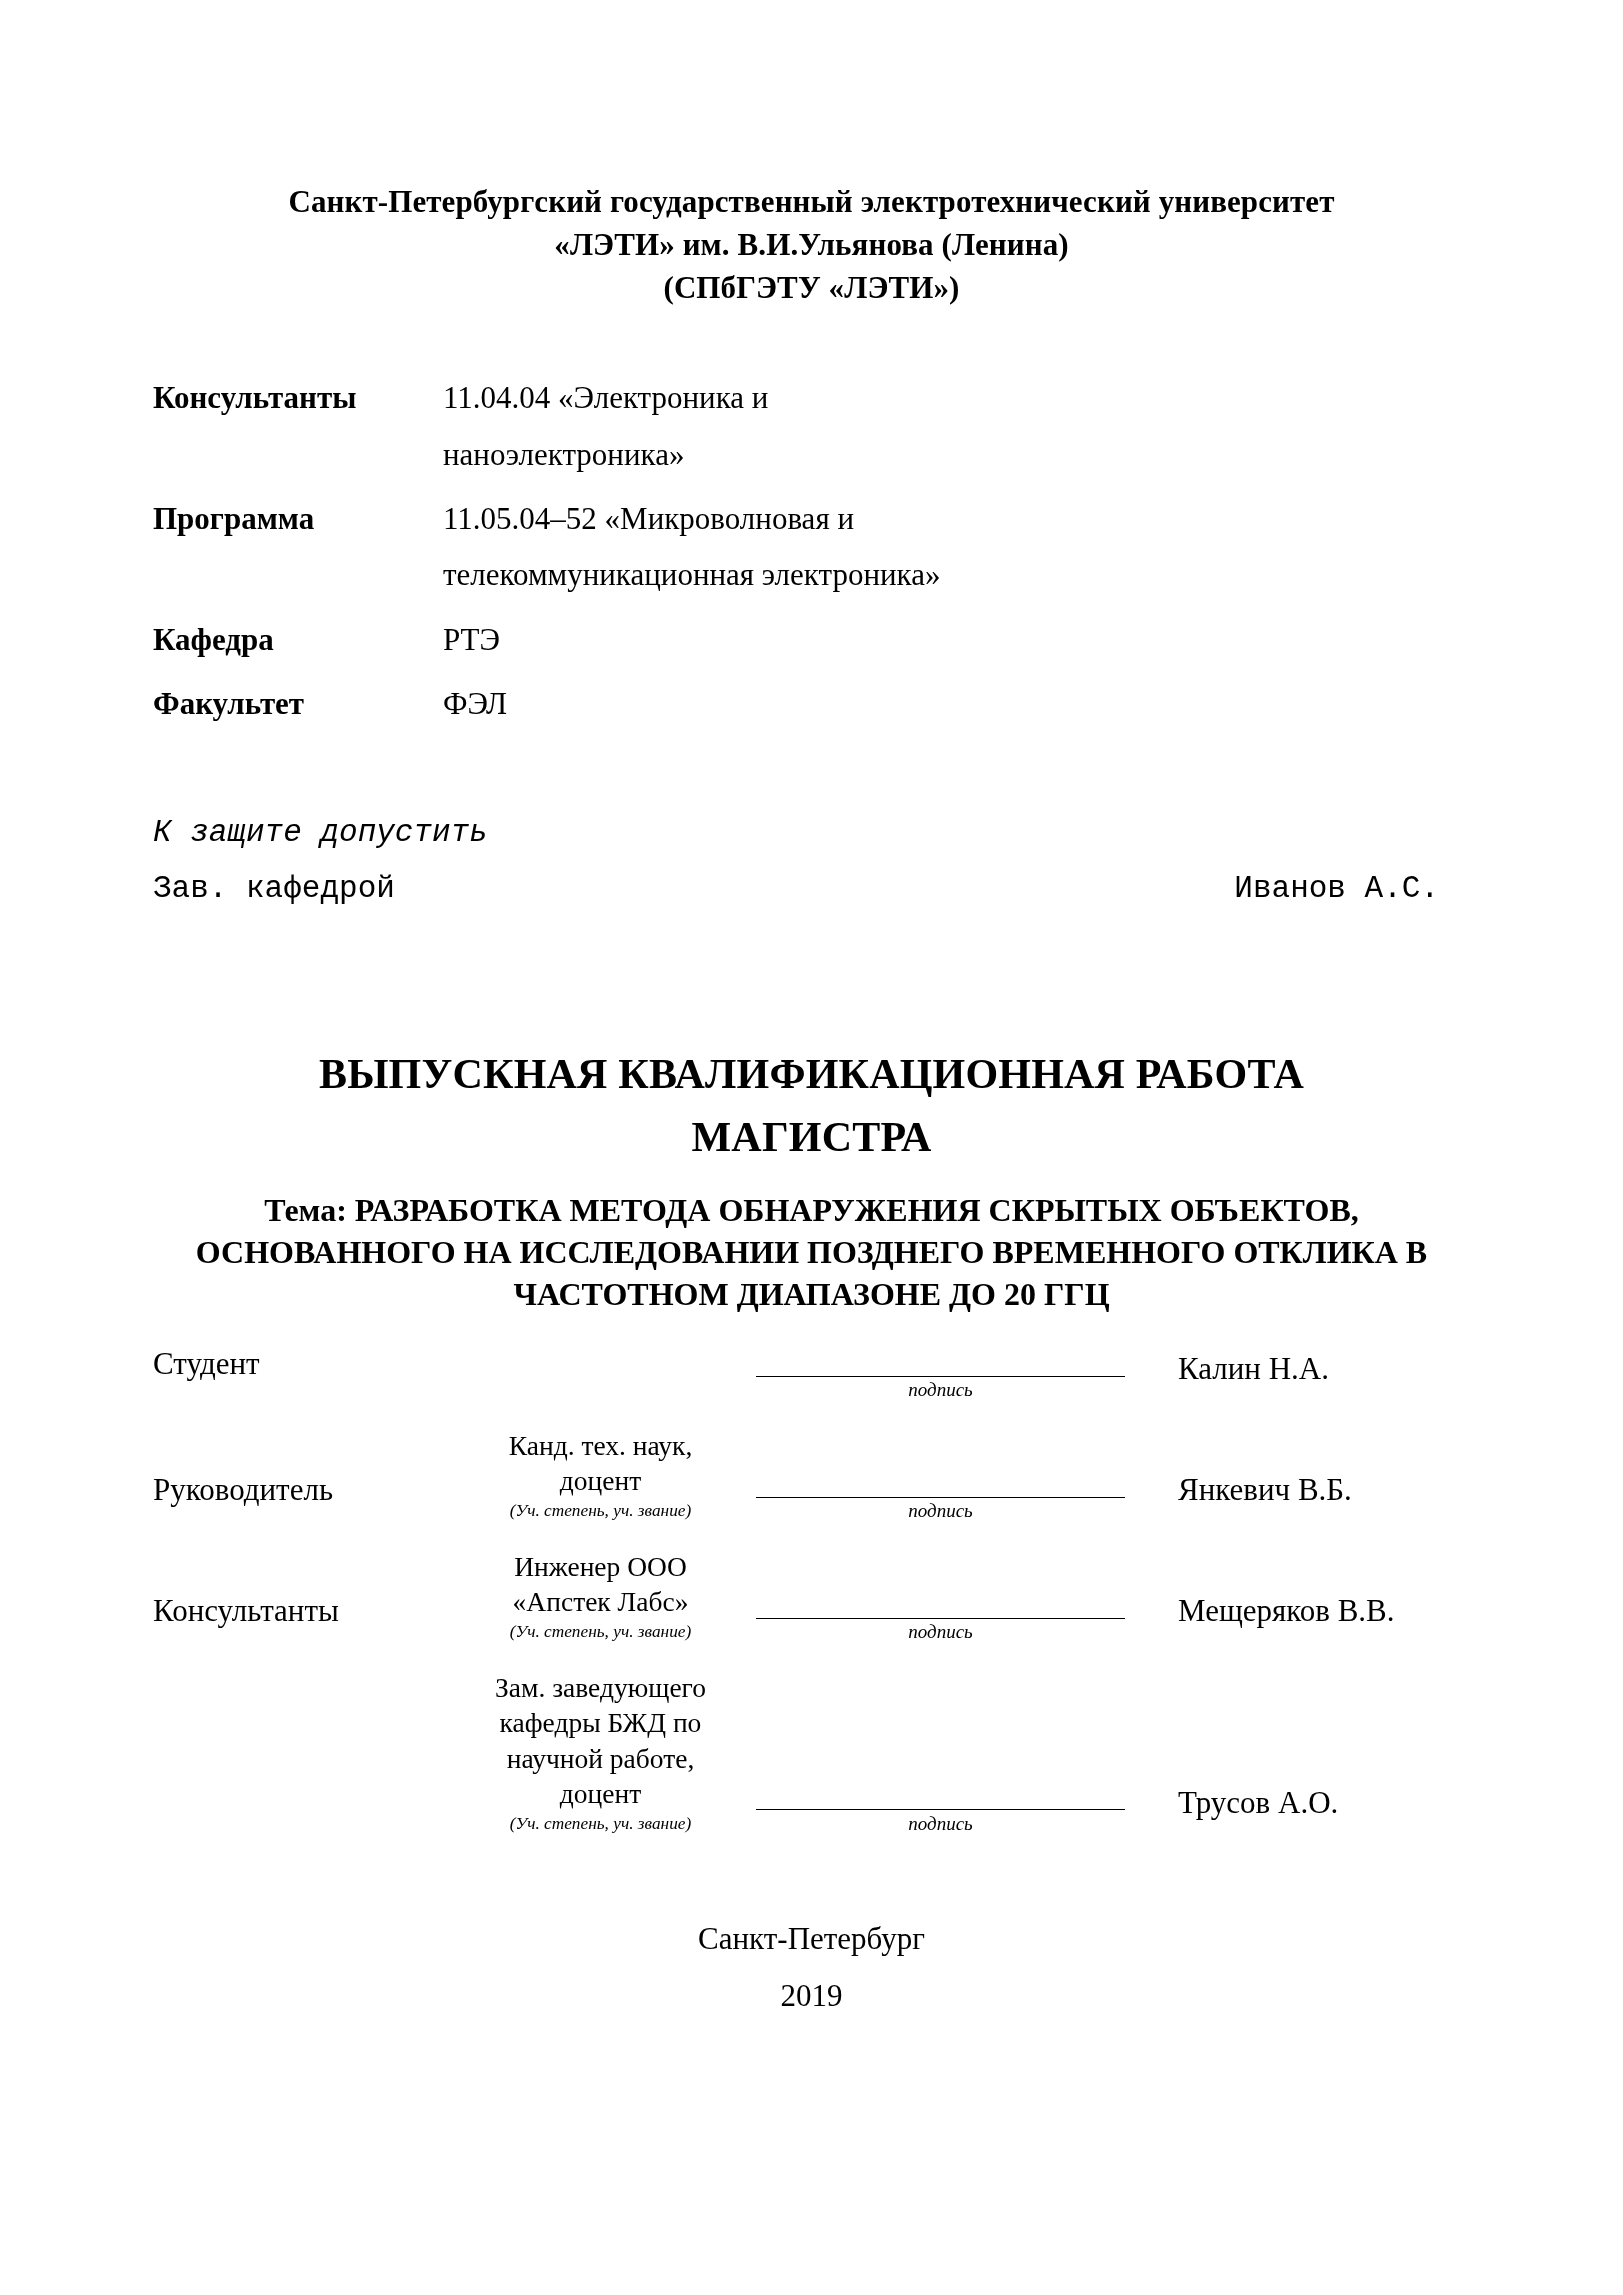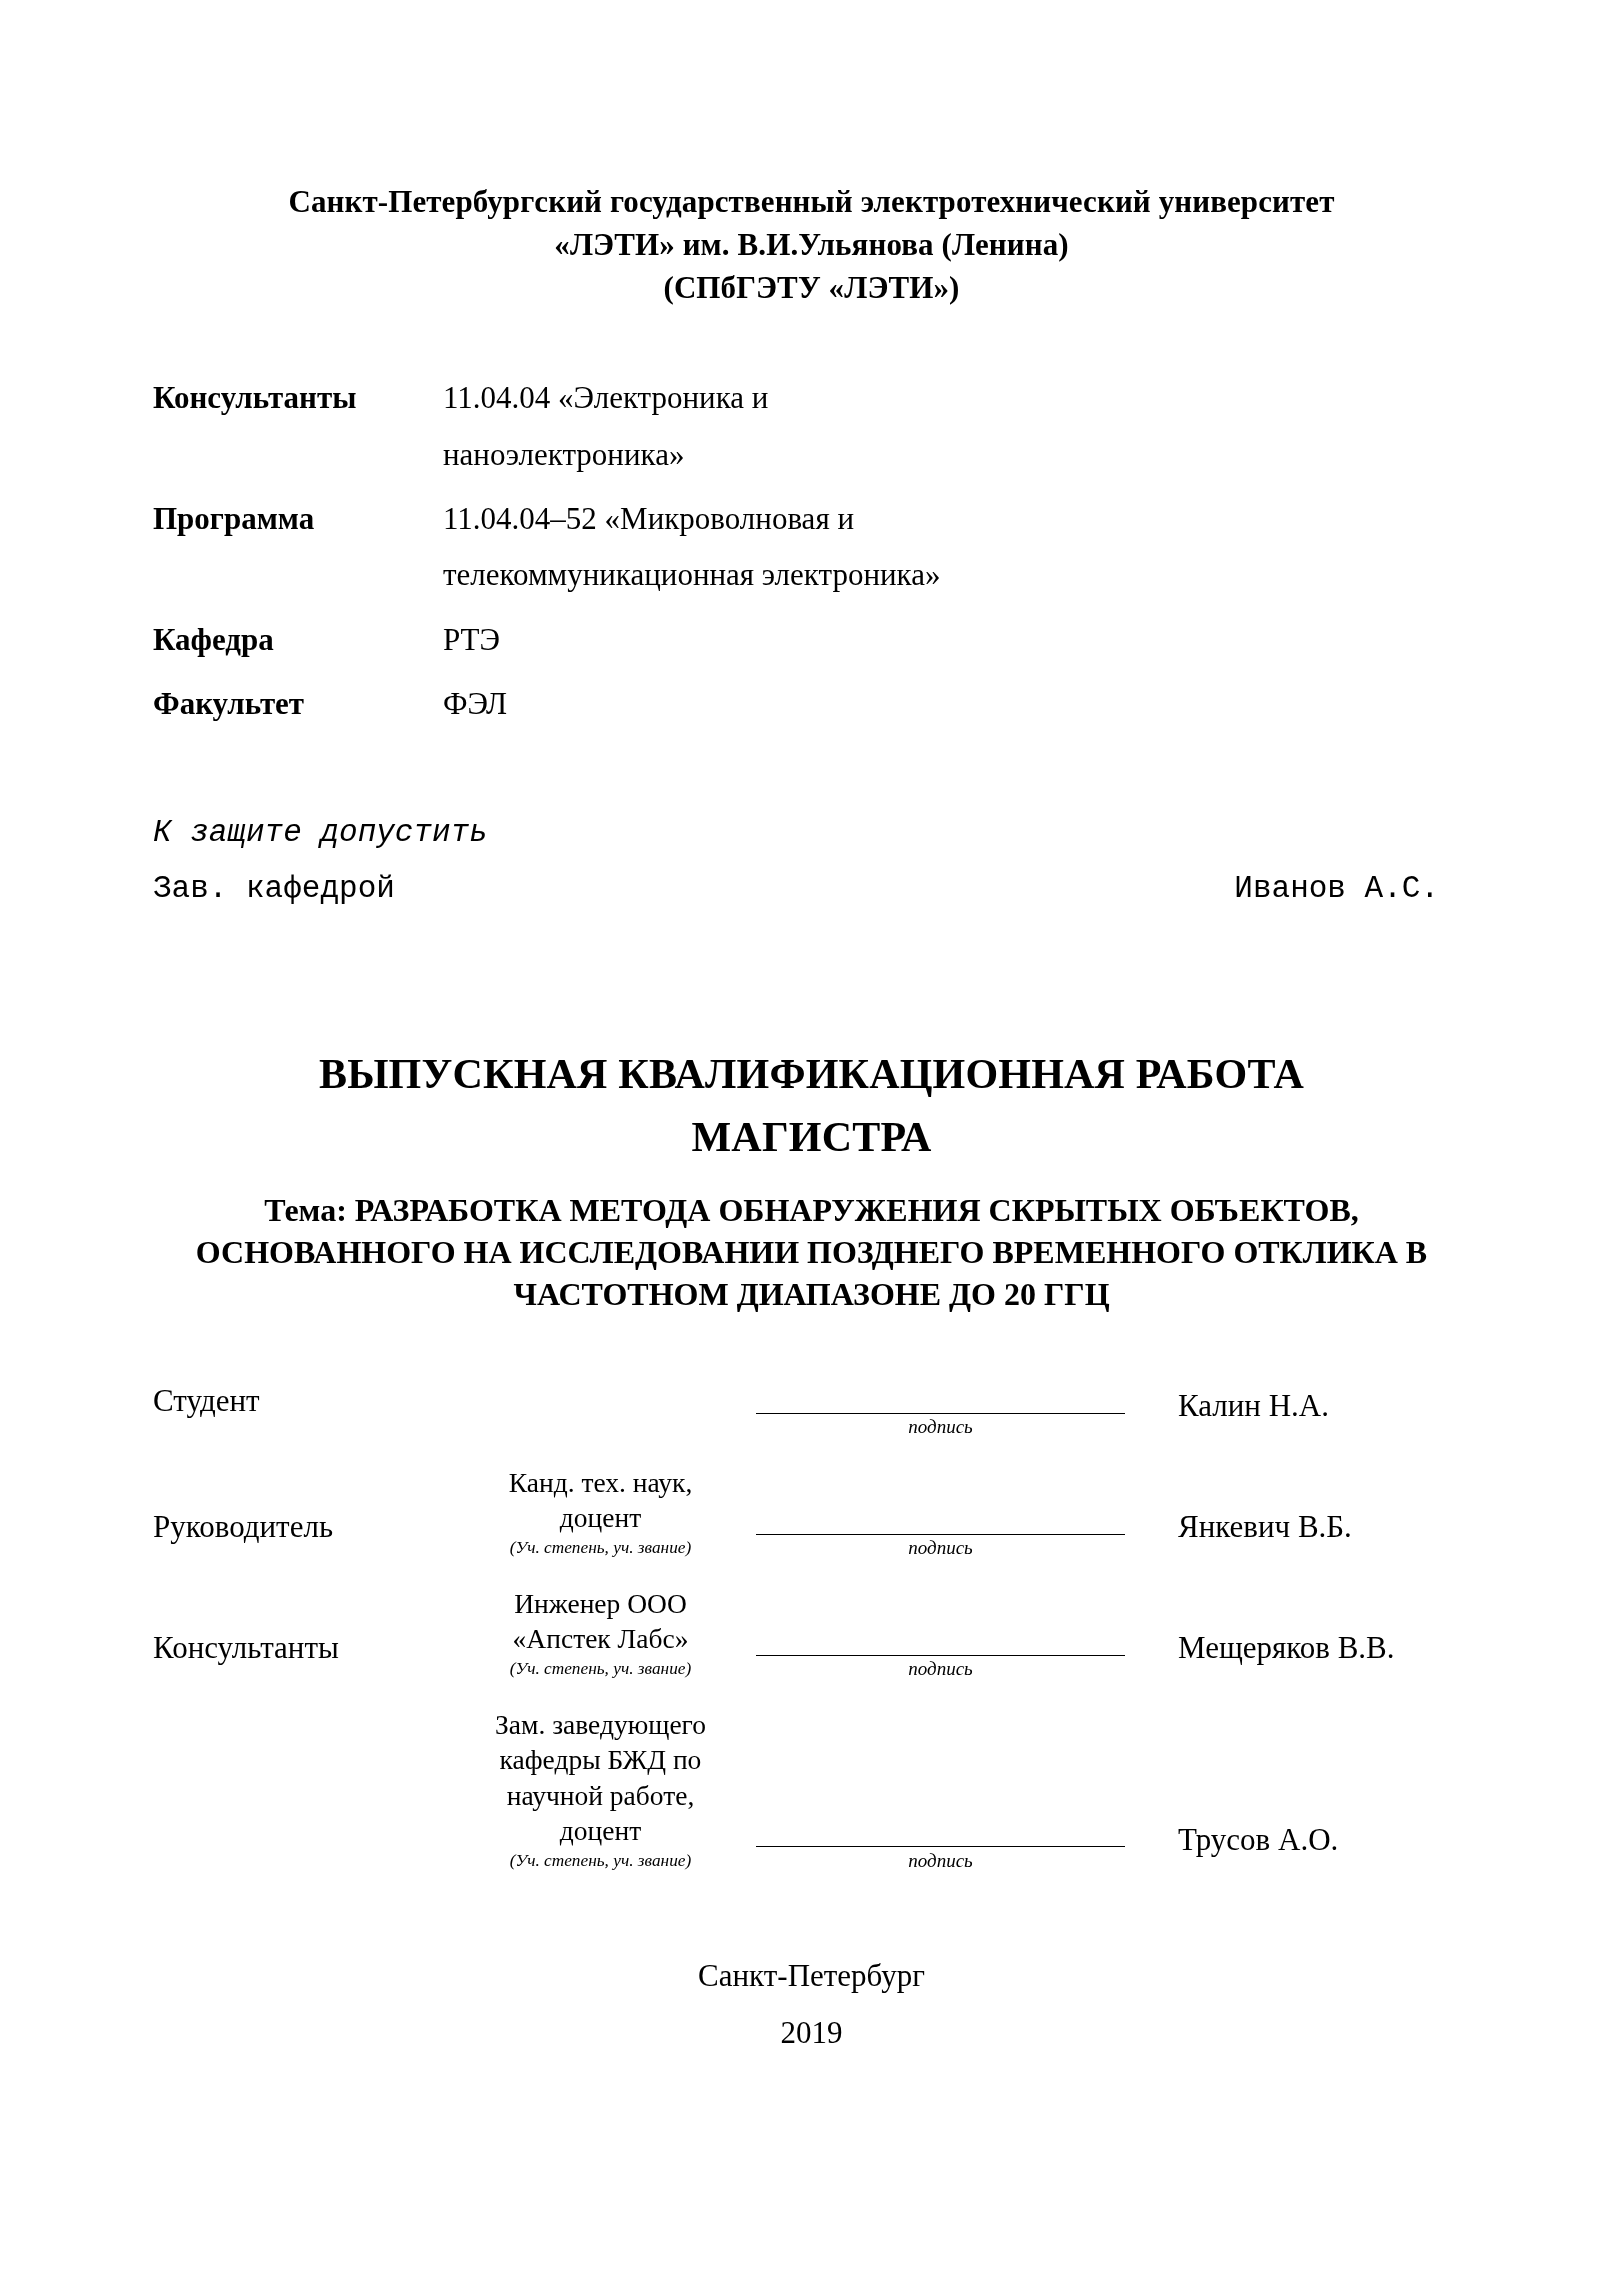--- a/index.html
+++ b/index.html
@@ -96,21 +96,21 @@
     text-align: center;
     font-weight: bold;
     font-size: 32px;
     line-height: 1.32;
     margin-top: 20.4px;
   }
 
   
   .sig-table {
     width: 100%;
-    margin-top: 61px;
+    margin-top: 24px;
     border-collapse: collapse;
   }
   .sig-table td {
     vertical-align: bottom;
     padding: 0;
   }
   .col-role {
     width: 314px;
     font-size: 31px;
     padding-bottom: 14px !important;
@@ -182,21 +182,21 @@
       <div class="meta-label">Консультанты</div>
       <div class="meta-value">
         <span class="sub">11.04.04 «Электроника и</span>
         <span class="sub">наноэлектроника»</span>
       </div>
     </div>
 
     <div class="meta-row">
       <div class="meta-label">Программа</div>
       <div class="meta-value">
-        <span class="sub">11.04.04–52 «Микроволновая и</span>
+        <span class="sub">11.05.04–52 «Микроволновая и</span>
         <span class="sub">телекоммуникационная электроника»</span>
       </div>
     </div>
 
     <div class="meta-row">
       <div class="meta-label">Кафедра</div>
       <div class="meta-value">РТЭ</div>
     </div>
 
     <div class="meta-row">

